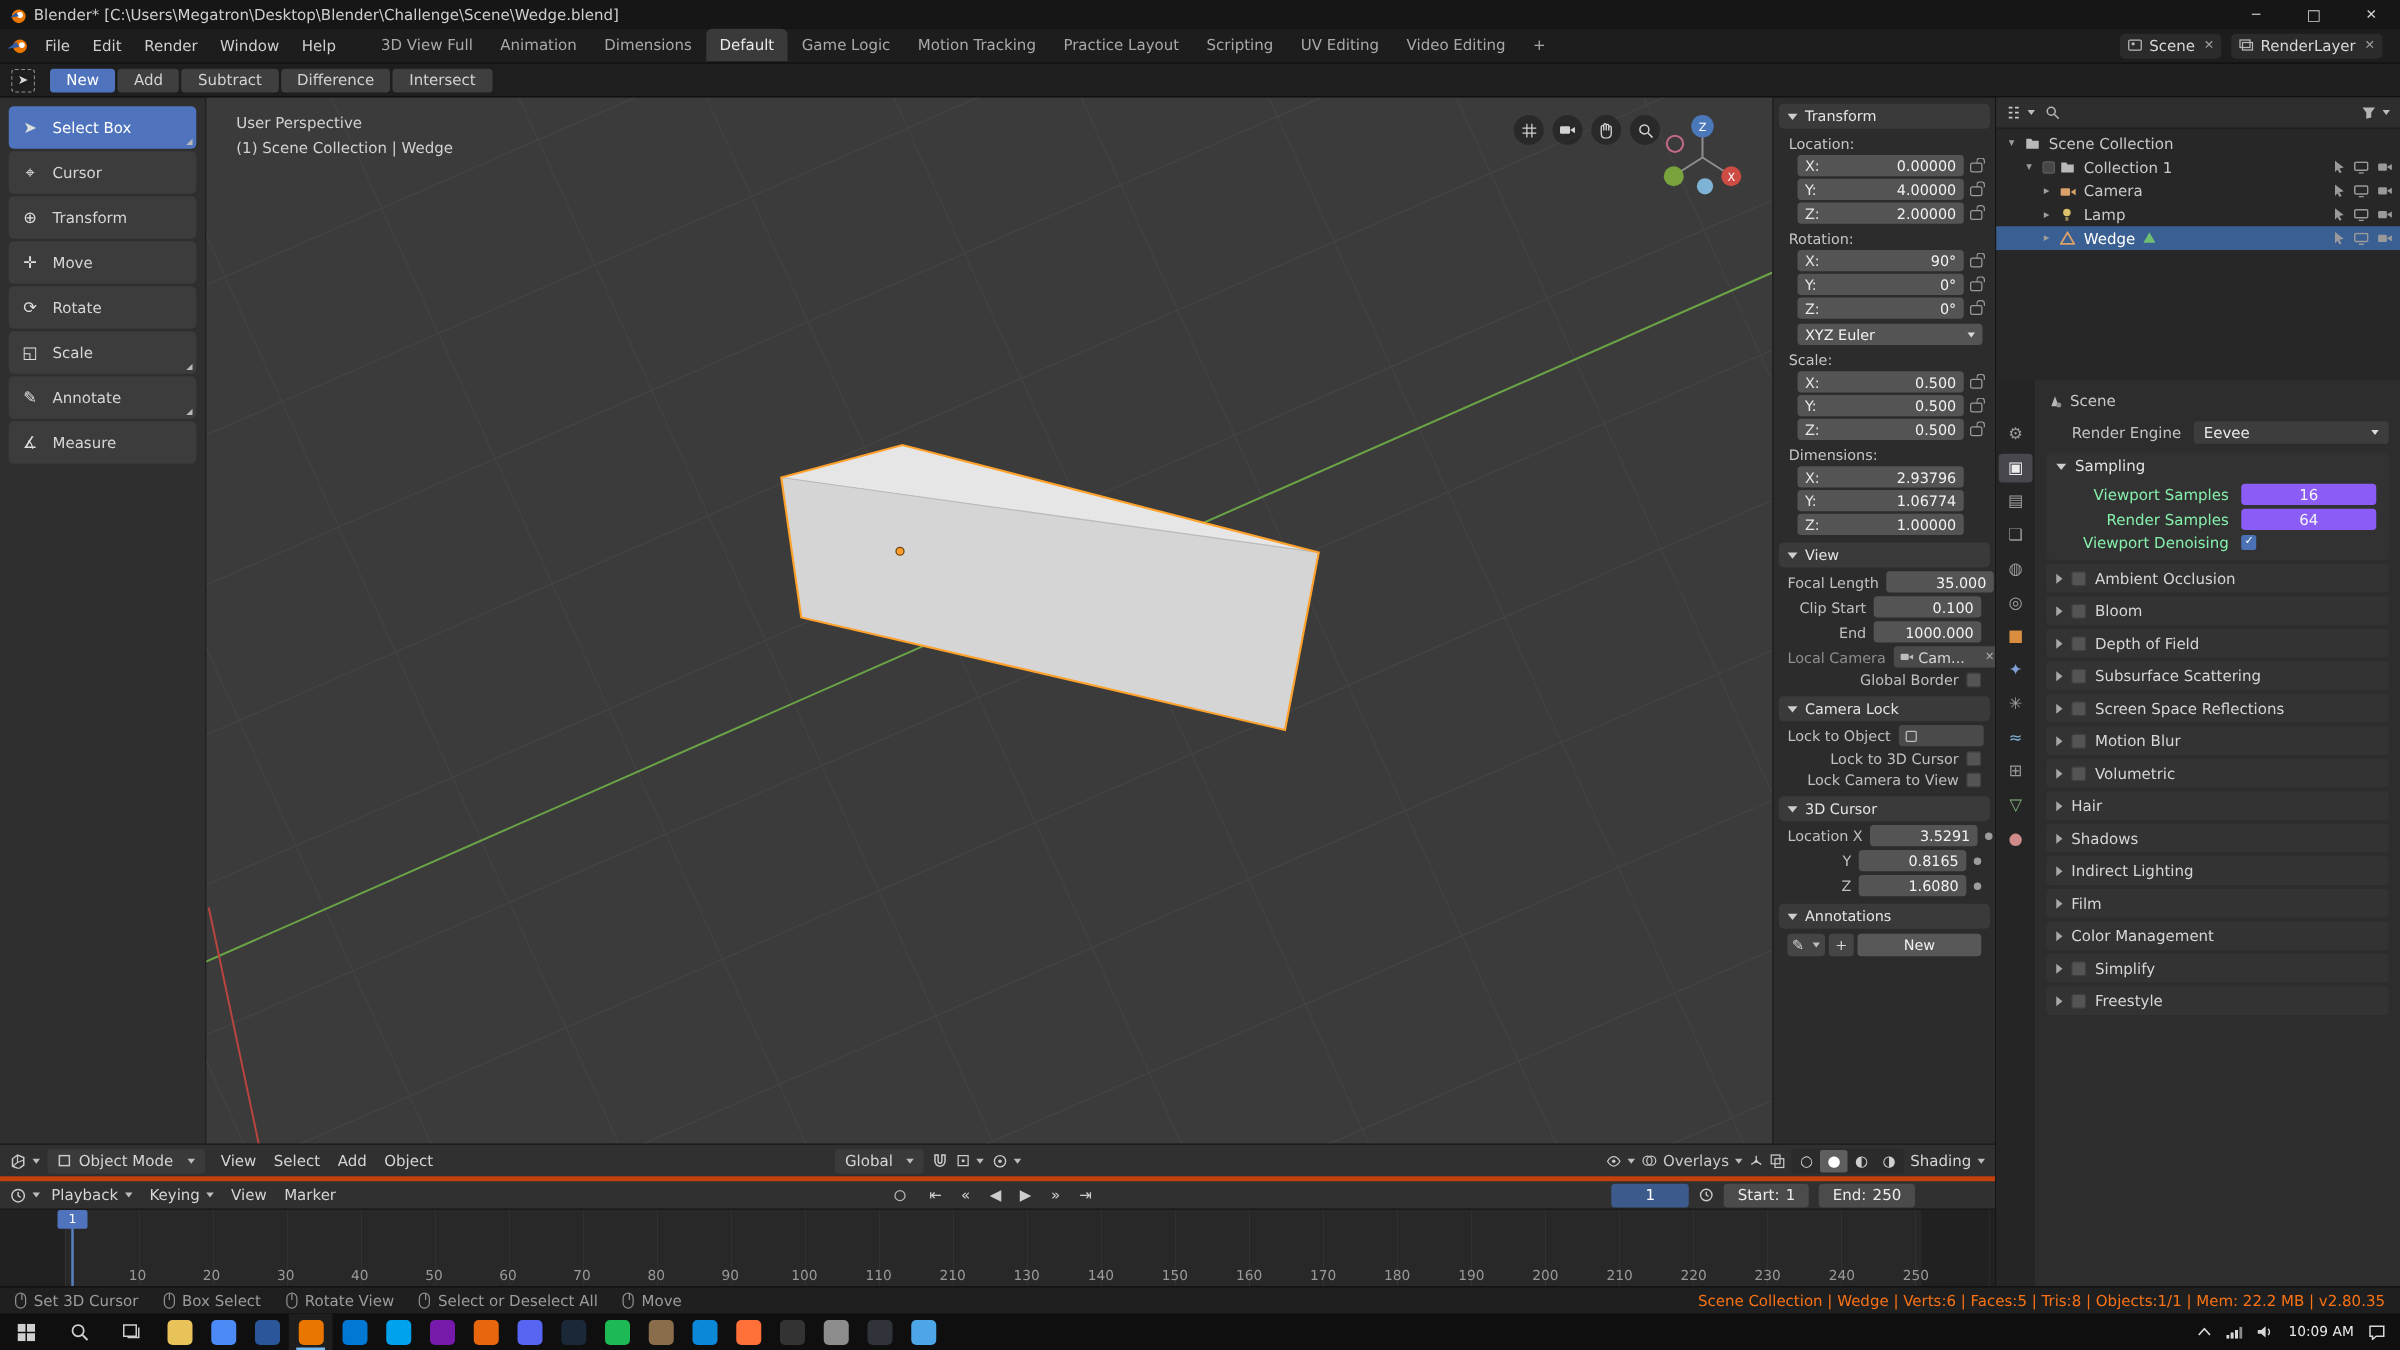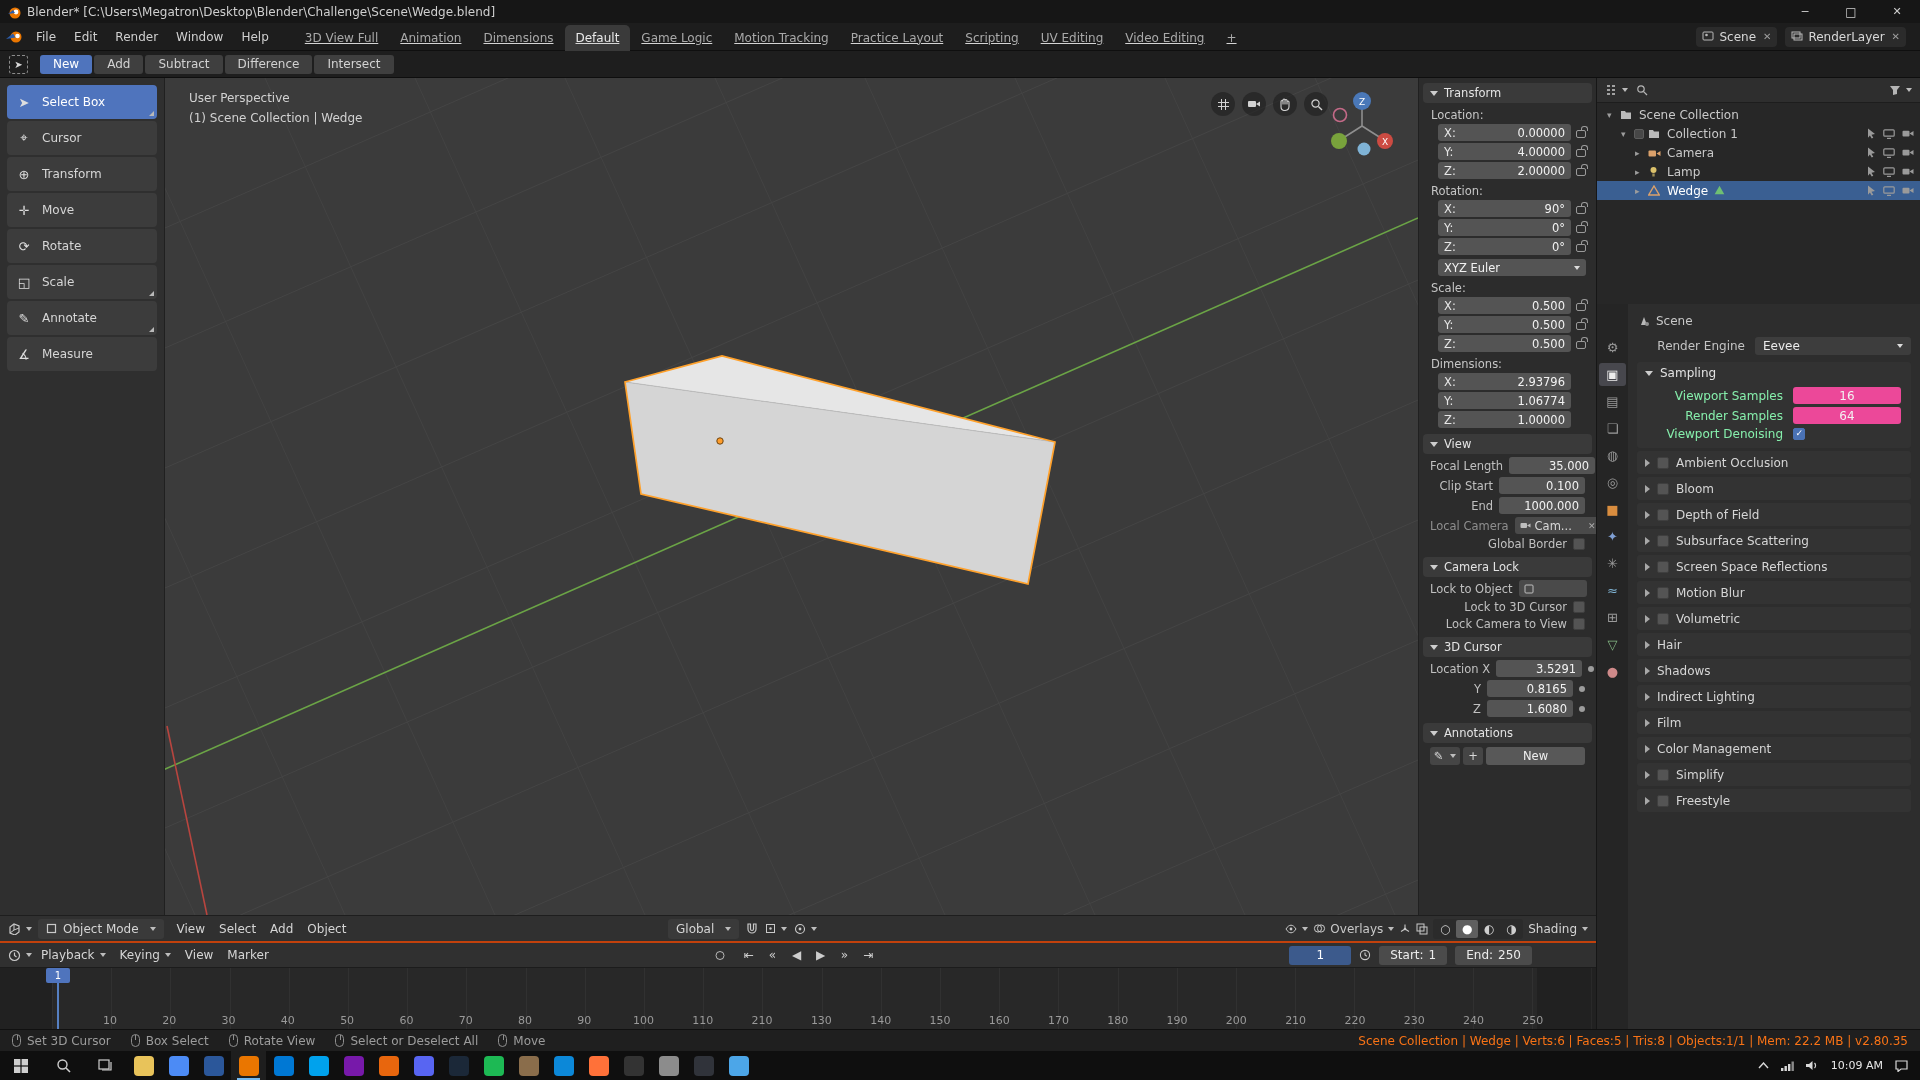--- a/index.html
+++ b/index.html
@@ -22,21 +22,21 @@
   #titlebar{position:absolute;top:0;left:0;width:1920px;height:23px;background:#161616;display:flex;align-items:center;padding-left:7px;color:#cfcfcf;}
   #titlebar .title{margin-left:6px;font-size:12px;white-space:nowrap;}
   .wincontrols{margin-left:auto;display:flex;height:100%;}
   .wc{width:46px;height:100%;display:flex;align-items:center;justify-content:center;color:#cfcfcf;font-size:11px;}
   .wc-min::before{content:"─";} .wc-max::before{content:"□";font-size:12px;} .wc-close::before{content:"✕";}
 
   
   #menubar{position:absolute;top:23px;left:0;width:1920px;height:28px;background:#1d1d1d;border-bottom:1px solid #0f0f0f;display:flex;align-items:center;padding:0 6px;}
   #menubar .menus{display:flex;margin-left:4px;}
   .menu{padding:0 9px;color:#cfcfcf;line-height:28px;}
-  .tabs{display:flex;height:28px;margin-left:16px;align-items:flex-end;text-decoration:underline;}
+  .tabs{display:flex;height:28px;margin-left:16px;align-items:flex-start;}
   .tab{padding:0 11px;line-height:26px;color:#a9a9a9;font-size:12px;border-radius:5px 5px 0 0;white-space:nowrap;}
   .tab.active{background:#3a3a3a;color:#eaeaea;}
   .topsel{margin-left:auto;display:flex;gap:8px;align-items:center;padding-right:8px;}
   .selector{display:flex;align-items:center;gap:5px;background:#2b2b2b;border-radius:4px;height:20px;padding:0 6px;color:#d8d8d8;}
   .selector .x{color:#9e9e9e;font-size:10px;margin-left:2px;}
 
   
   #toolsettings{position:absolute;top:51px;left:0;width:1920px;height:27px;background:#1e1e1e;border-bottom:1px solid #0e0e0e;display:flex;align-items:center;padding-left:9px;}
   .activetool{width:19px;height:19px;border:1px dashed #8b8b8b;border-radius:3px;display:flex;align-items:center;justify-content:center;color:#d8d8d8;font-size:10px;margin-right:12px;}
   .modes{display:flex;gap:2px;}
@@ -116,39 +116,39 @@
   .pcontent{flex:1;padding:6px 9px;overflow:hidden;}
   .pbreadcrumb{display:flex;align-items:center;gap:6px;height:22px;color:#c9c9c9;}
   .prow{display:flex;align-items:center;margin:5px 0 7px;}
   .plabel{width:118px;text-align:right;padding-right:10px;color:#c3c3c3;flex:none;}
   .pdd{flex:1;background:#3d3d3d;border-radius:3px;height:18px;display:flex;align-items:center;padding:0 8px;color:#ececec;}
   .pdd::after{content:"";margin-left:auto;width:0;height:0;border-left:3.5px solid transparent;border-right:3.5px solid transparent;border-top:4px solid #dcdcdc;}
   .pp-sec{background:#323232;border-radius:3px;margin-bottom:3px;padding-bottom:7px;}
   .pp-h{height:22px;display:flex;align-items:center;gap:7px;padding:0 8px;color:#e2e2e2;}
   .pp-row{display:flex;align-items:center;margin:3px 10px 0;}
   .pp-label{width:146px;text-align:right;padding-right:10px;color:#86efac;flex:none;}
-  .pp-field{flex:1;background:#ec4899;border-radius:3px;height:17px;display:flex;align-items:center;justify-content:center;color:#f2f2f2;}
+  .pp-field{flex:1;background:#8b5cf6;border-radius:3px;height:17px;display:flex;align-items:center;justify-content:center;color:#f2f2f2;}
   .sections{display:flex;flex-direction:column;gap:3px;margin-top:3px;}
   .prop-section{height:23px;background:#333333;border-radius:3px;display:flex;align-items:center;gap:7px;padding:0 8px;color:#d6d6d6;}
   .ps-arrow{width:0;height:0;border-top:4px solid transparent;border-bottom:4px solid transparent;border-left:5px solid #a8a8a8;flex:none;}
   .prop-section .cb{display:none;}
   .prop-section.checkbox .cb{display:inline-block;}
 
   
   #vp-header{position:absolute;left:0;top:915px;width:1596px;height:26px;background:#303030;border-top:1px solid #1e1e1e;display:flex;align-items:center;gap:6px;padding:0 8px;color:#d5d5d5;}
   .hdr-dd{display:flex;align-items:center;gap:6px;background:#3a3a3a;border-radius:3px;height:20px;padding:0 8px;}
   .hmenu{padding:0 7px;line-height:26px;}
   .vph-center{position:absolute;left:668px;display:flex;align-items:center;gap:7px;}
   .vph-right{margin-left:auto;display:flex;align-items:center;gap:5px;}
   .sph-group{display:flex;background:#2b2b2b;border-radius:3px;padding:1px;}
   .sph{width:22px;height:18px;border-radius:2px;display:flex;align-items:center;justify-content:center;font-size:12px;color:#cfcfcf;}
   .sph.active{background:#5f5f5f;color:#fff;}
 
   
-  #tl-header{position:absolute;left:0;top:941px;width:1596px;height:26px;background:#303030;border-top:2px solid #c2410c;display:flex;align-items:center;gap:2px;padding:0 8px;color:#d5d5d5;}
+  #tl-header{position:absolute;left:0;top:941px;width:1596px;height:26px;background:#303030;border-top:4px solid #c2410c;display:flex;align-items:center;gap:2px;padding:0 8px;color:#d5d5d5;}
   .tl-menus{display:flex;}
   .transport{position:absolute;left:50%;transform:translateX(-50%);display:flex;align-items:center;gap:2px;}
   .tbtn{width:24px;height:20px;display:flex;align-items:center;justify-content:center;color:#cdcdcd;font-size:12px;}
   .rec{width:9px;height:9px;border:1.5px solid #b8b8b8;border-radius:50%;margin-right:10px;}
   .tl-right{margin-left:auto;display:flex;align-items:center;gap:8px;padding-right:56px;}
   .framefield{width:62px;height:19px;background:#3c5a8c;border-radius:3px;display:flex;align-items:center;justify-content:center;color:#fff;}
   .rangefield{height:19px;background:#4b4b4b;border-radius:3px;display:flex;align-items:center;gap:5px;padding:0 11px;color:#ececec;}
   #timeline{position:absolute;left:0;top:967px;width:1596px;height:62px;background:#282828;border-top:1px solid #1c1c1c;overflow:hidden;
     background-image:repeating-linear-gradient(90deg,#313131 0 1px,transparent 1px 59.2px);background-position:52px 0;}
   .tl-shade{position:absolute;top:0;bottom:0;background:rgba(0,0,0,.16);}

